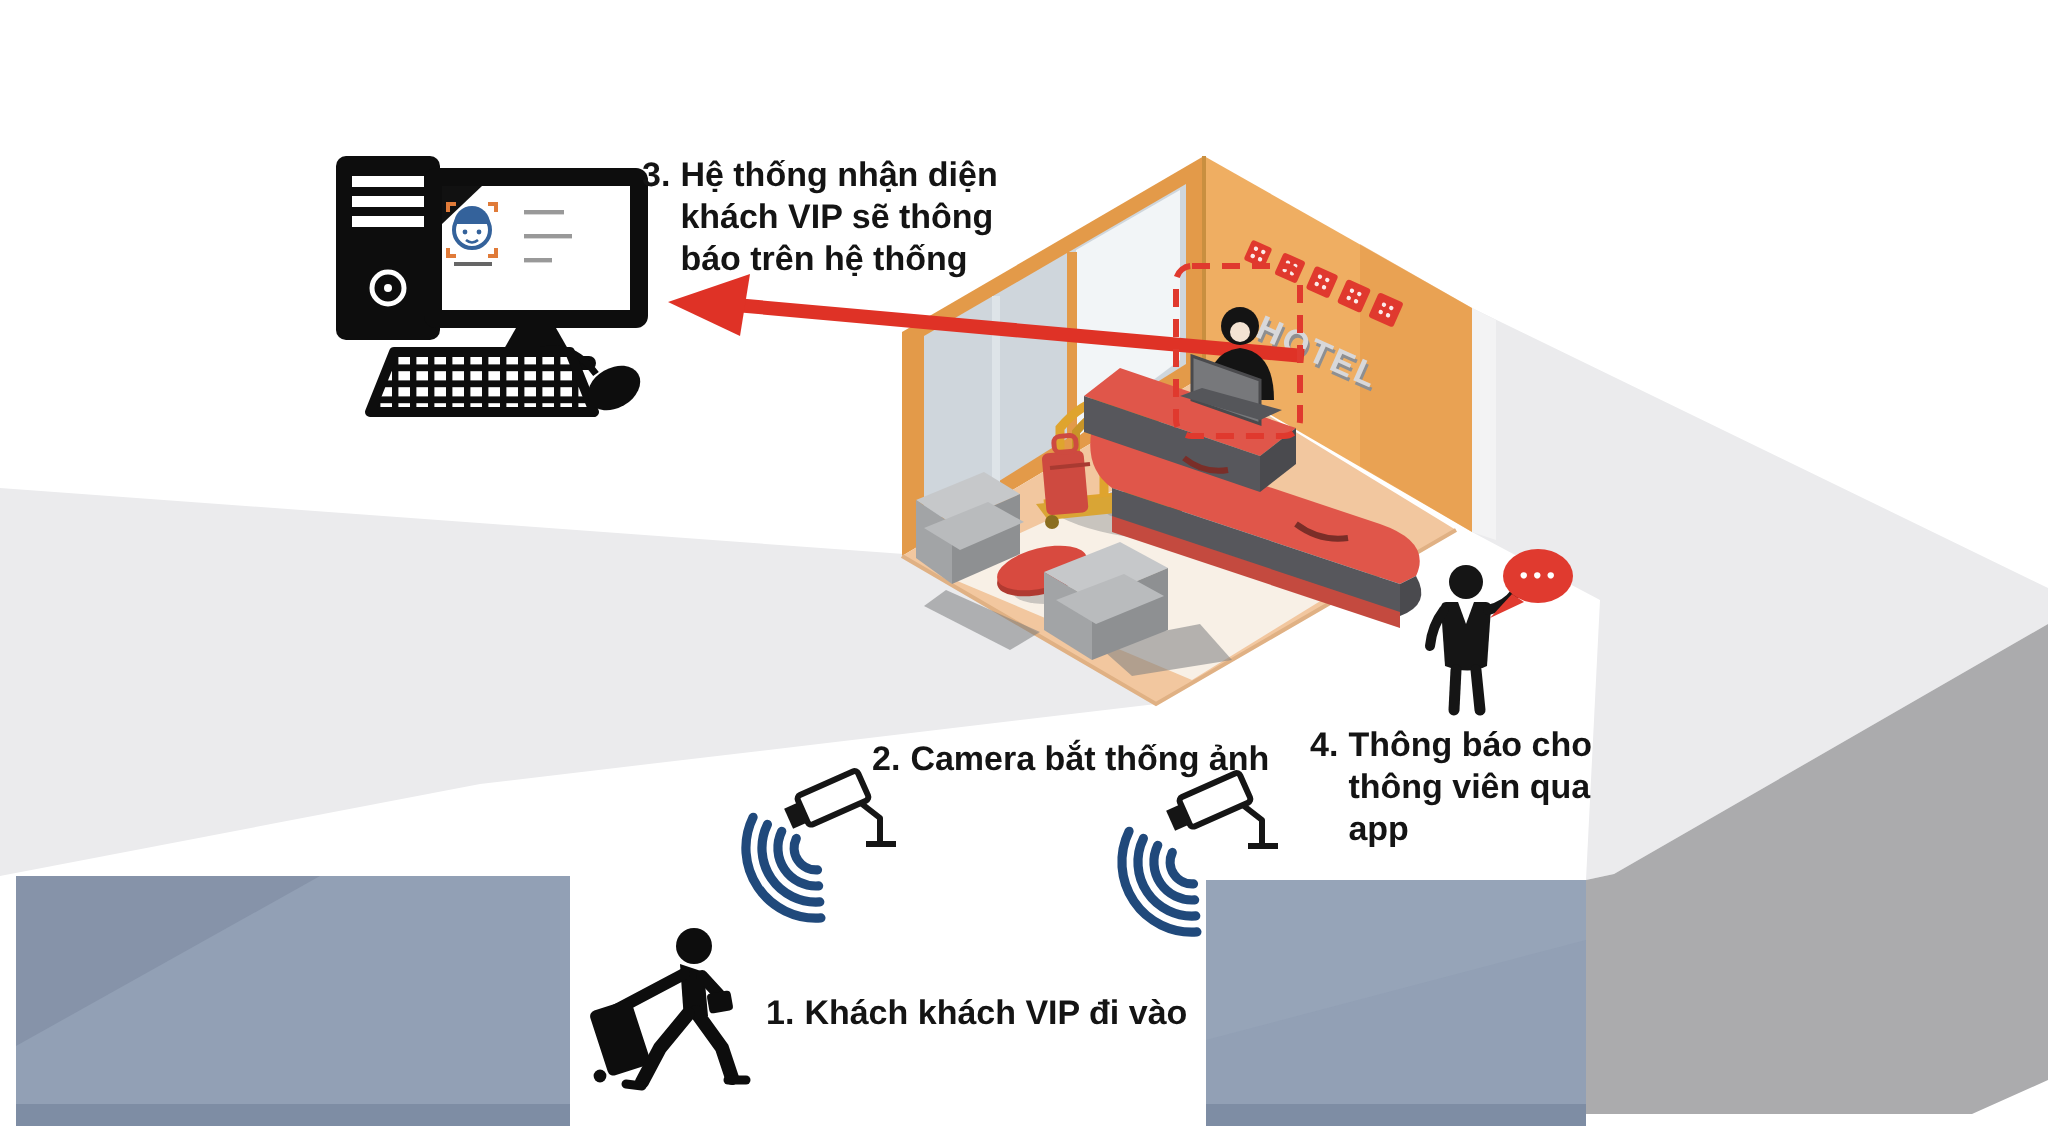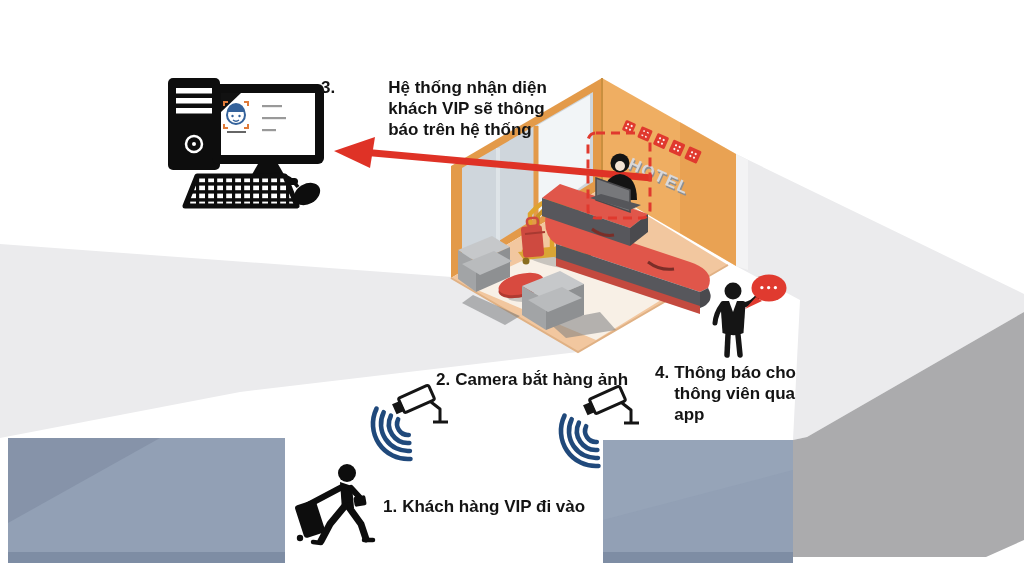--- a/index.html
+++ b/index.html
@@ -267,31 +267,31 @@
     <g>
       <polygon points="197,176 285,176 297,206 185,206" fill="#0d0d0d"></polygon>
       <polygon points="197,176 285,176 297,206 185,206" fill="url(#keys)" stroke="#0d0d0d" stroke-width="5" stroke-linejoin="round"></polygon>
     </g>
     <ellipse cx="307" cy="194" rx="14" ry="10" transform="rotate(-30 307 194)" fill="#0d0d0d"></ellipse>
   </g>
 </svg>
 
 <div class="label" style="left:321px;top:77px;">
   <span class="num">3.</span>
-  <span class="txt" style="width:172px;margin-left:48px;">Hệ thống nhận diện
+  <span class="txt" style="width:172px;">Hệ thống nhận diện
 khách VIP sẽ thông
 báo trên hệ thống</span>
 </div>
 <div class="label nowrap" style="left:436px;top:369px;">
   <span class="num">2.</span>
-  <span class="txt">Camera bắt hàng ảnh</span>
+  <span class="txt">Camera bắt thống ảnh</span>
 </div>
 <div class="label nowrap" style="left:383px;top:496px;">
   <span class="num">1.</span>
-  <span class="txt">Khách hàng VIP đi vào</span>
+  <span class="txt">Khách khách VIP đi vào</span>
 </div>
 <div class="label" style="left:655px;top:362px;">
   <span class="num">4.</span>
   <span class="txt" style="width:132px;">Thông báo cho
 thông viên qua
 app</span>
 </div>
 </div>
 
 </body></html>

